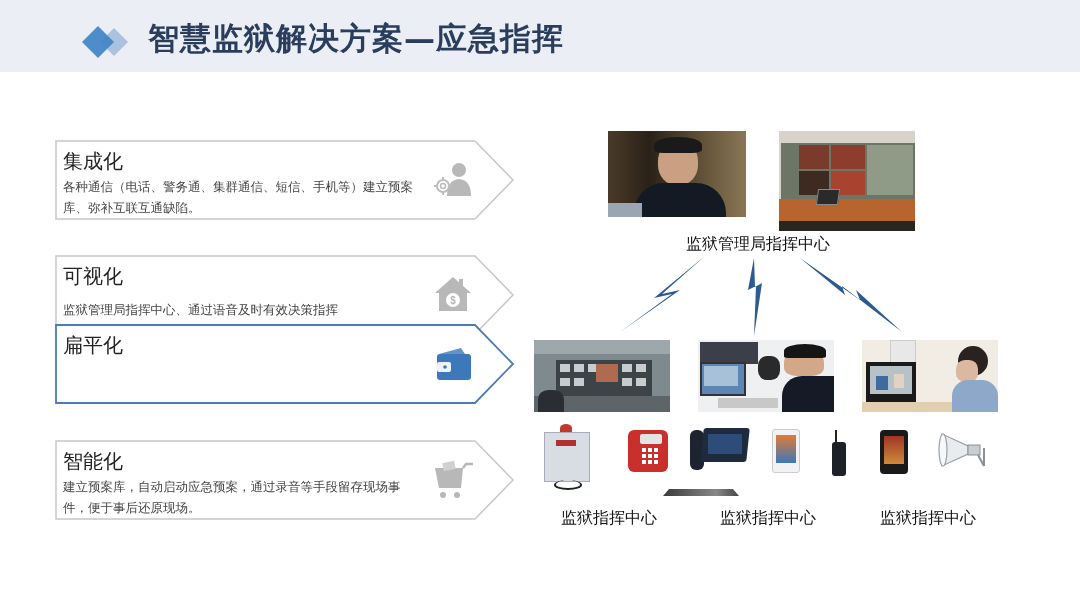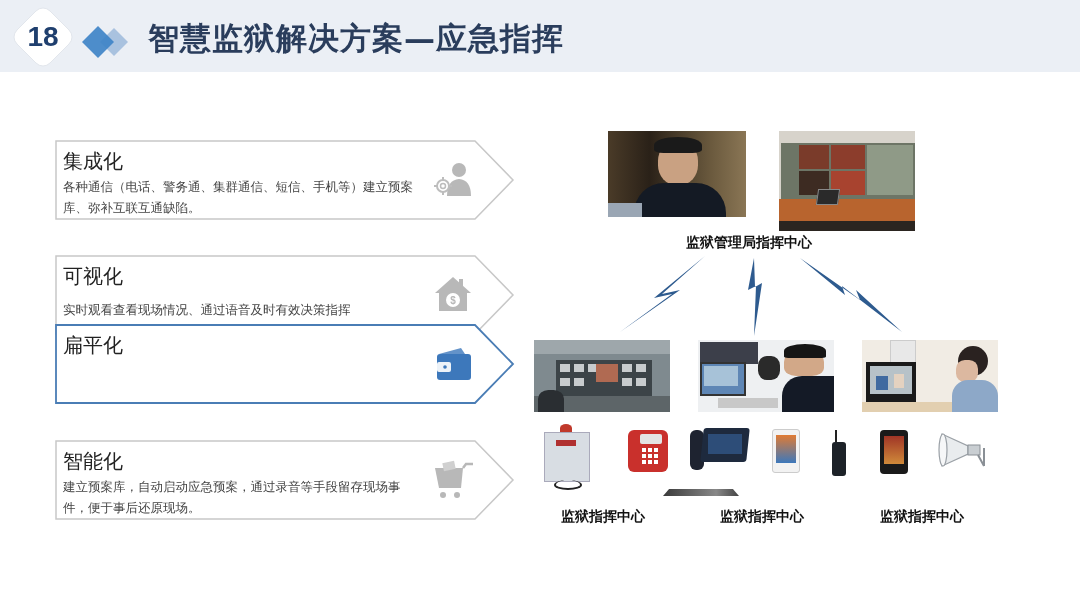--- a/index.html
+++ b/index.html
@@ -11,34 +11,28 @@
   .diamonds{position:absolute;left:80px;top:22px;width:56px;height:40px;}
   .title{position:absolute;left:148px;top:18px;font-size:31px;font-weight:bold;color:#2a3d5c;letter-spacing:1px;white-space:nowrap;}
 
   .card{position:absolute;left:55px;width:460px;height:80px;}
   .card svg.frame{position:absolute;left:0;top:0;}
   .card-title{position:absolute;left:8px;top:8px;font-size:20px;color:#222;white-space:nowrap;}
   .card-desc{position:absolute;left:8px;top:36px;width:360px;font-size:12.5px;line-height:21px;color:#444;}
   .card-icon{position:absolute;left:376px;top:18px;width:44px;height:44px;}
 
   .photo{position:absolute;overflow:hidden;}
-  .caption{position:absolute;font-size:14px;font-weight:bold;color:#111;white-space:nowrap;}
+  .caption{position:absolute;font-size:16px;font-weight:normal;color:#111;white-space:nowrap;}
   .bolt{position:absolute;left:0;top:0;}
   .device{position:absolute;}
 </style>
 </head>
 <body>
 
 <div class="header">
-  <div class="badge">
-    <svg width="62" height="62" viewBox="0 0 62 62">
-      <path d="M31 2 Q35 2 38 5 L57 24 Q60 27 60 31 Q60 35 57 38 L38 57 Q35 60 31 60 Q27 60 24 57 L5 38 Q2 35 2 31 Q2 27 5 24 L24 5 Q27 2 31 2Z" fill="#ffffff" stroke="#e2e6ec" stroke-width="1"></path>
-    </svg>
-    <div class="badge-num">18</div>
-  </div>
   <svg class="diamonds" width="56" height="40" viewBox="0 0 56 40">
     <path d="M34 6 L48 20 L34 34 L20 20Z" fill="#a9c2df"></path>
     <path d="M18 4 L34 20 L18 36 L2 20Z" fill="#3f84c7" opacity="0.92"></path>
   </svg>
   <div class="title">智慧监狱解决方案—应急指挥</div>
 </div>
 
 <div class="card" style="top:140px;">
   <svg class="frame" width="460" height="80" viewBox="0 0 460 80">
     <path d="M1 1 L420 1 L458 40 L420 79 L1 79 Z" fill="#fff" stroke="#c8c8c8" stroke-width="1.5"></path>
@@ -55,21 +49,21 @@
     <line x1="3" y1="28" x2="6" y2="28" stroke="#bdbdbd" stroke-width="2"></line>
     <line x1="18" y1="28" x2="21" y2="28" stroke="#bdbdbd" stroke-width="2"></line>
   </svg>
 </div>
 
 <div class="card" style="top:240px;margin-top:15px;">
   <svg class="frame" width="460" height="80" viewBox="0 0 460 80">
     <path d="M1 1 L420 1 L458 40 L420 79 L1 79 Z" fill="#fff" stroke="#c8c8c8" stroke-width="1.5"></path>
   </svg>
   <div class="card-title">可视化</div>
-  <div class="card-desc" style="top:44px;"> 实时观看查看现场情况、通过语音及时有效决策指挥</div>
+  <div class="card-desc" style="top:44px;"> 监狱管理局指挥中心、通过语音及时有效决策指挥</div>
   <svg class="card-icon" viewBox="0 0 44 44">
     <path d="M22 4 L40 20 L36 20 L36 38 L8 38 L8 20 L4 20 Z" fill="#b8b8b8"></path>
     <rect x="28" y="6" width="4" height="8" fill="#b8b8b8"></rect>
     <circle cx="22" cy="27" r="7" fill="#ffffff"></circle>
     <text x="22" y="31" text-anchor="middle" font-size="10" fill="#b8b8b8" font-family="Liberation Sans, sans-serif" font-weight="bold">$</text>
   </svg>
 </div>
 
 <div class="card" style="top:324px;">
   <svg class="frame" width="460" height="80" viewBox="0 0 460 80">

